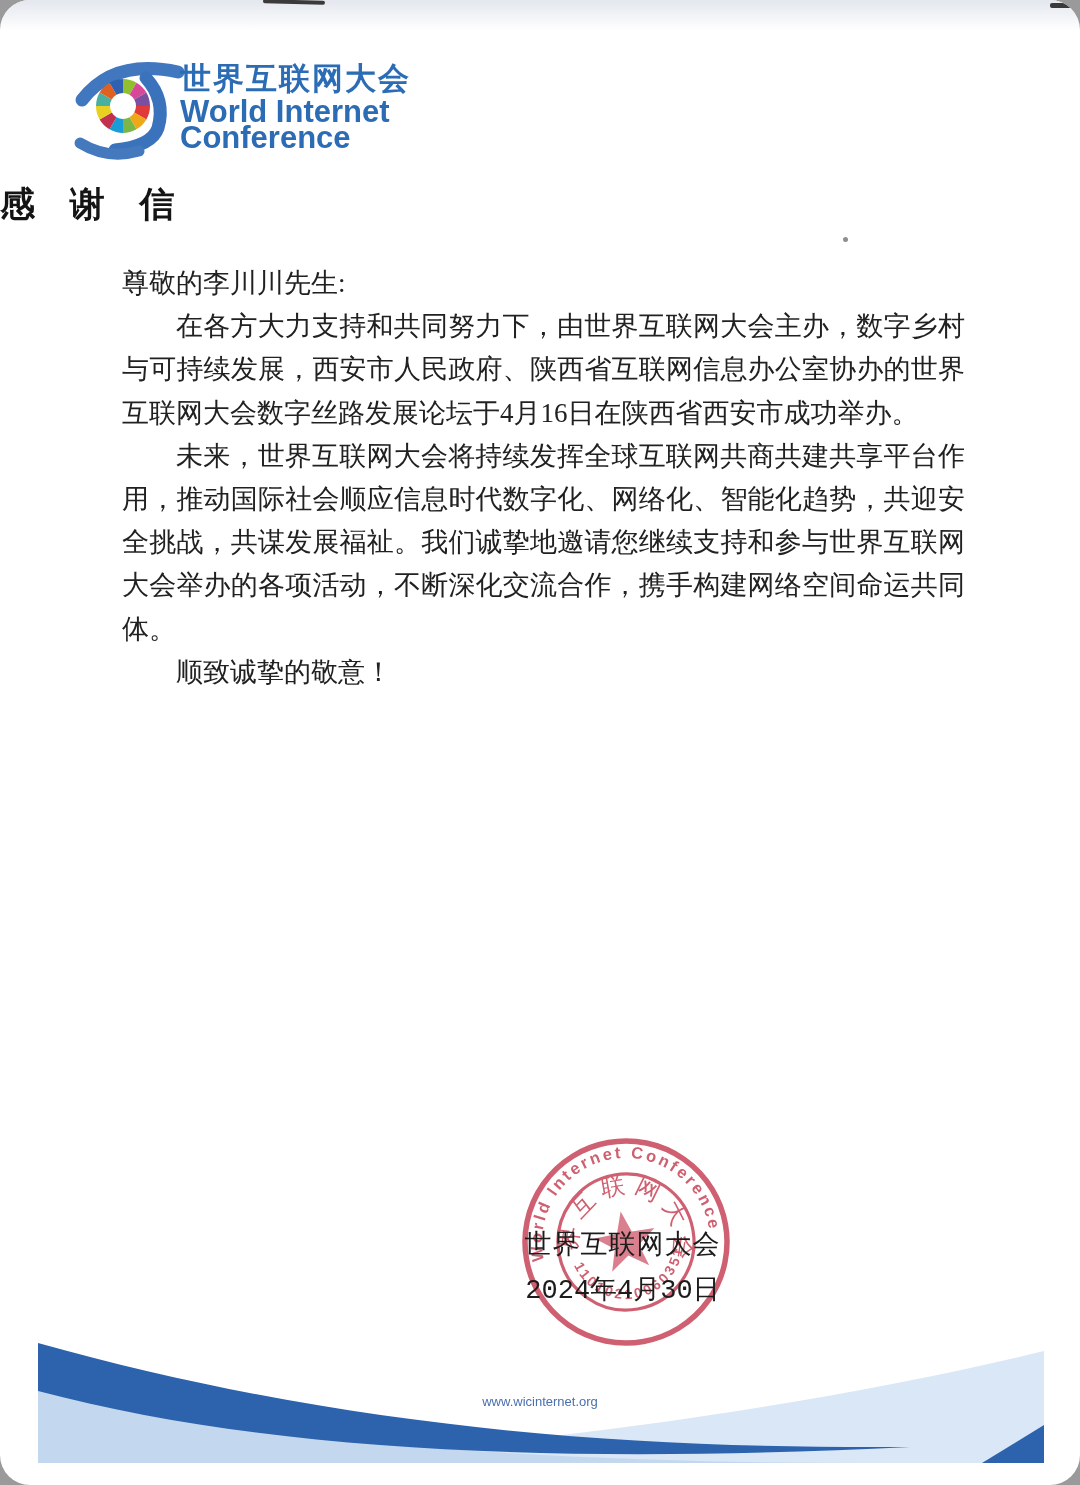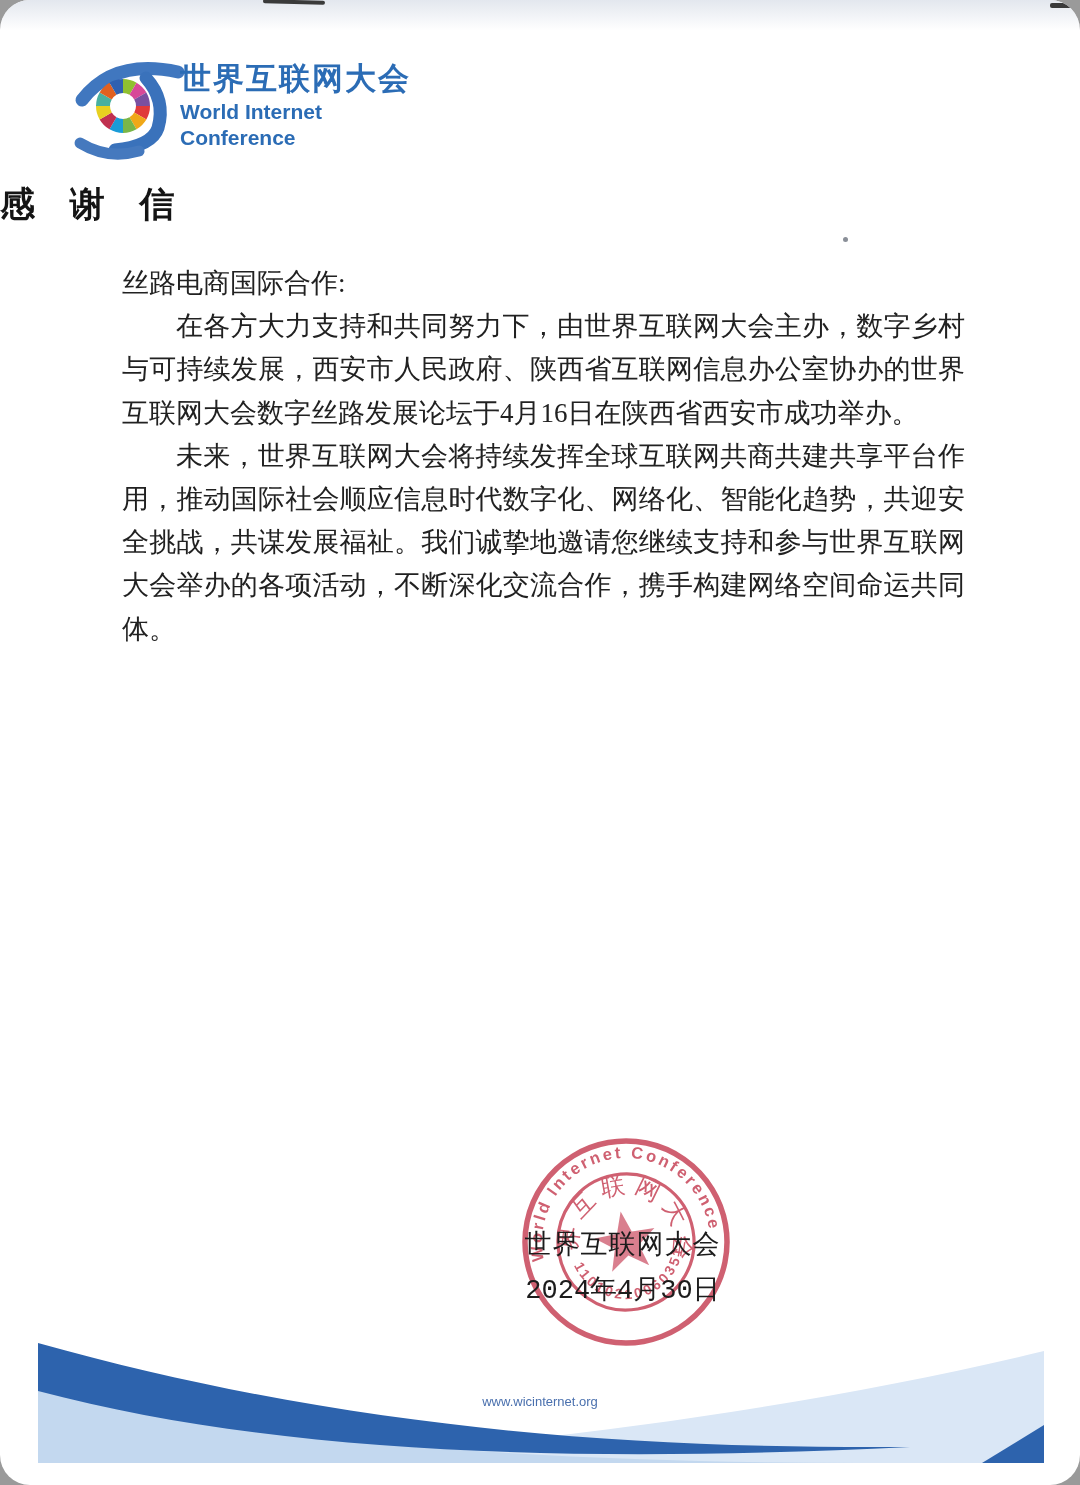--- a/index.html
+++ b/index.html
@@ -19,21 +19,21 @@
   }
   .scan-dash{position:absolute;background:#3a3a3a;border-radius:2px;}
   .dash1{left:263px;top:0;width:62px;height:4px;transform:rotate(1.5deg);}
   .dash2{left:1050px;top:3px;width:27px;height:5px;}
   .speck{position:absolute;left:843px;top:237px;width:5px;height:5px;background:#8a8f98;border-radius:50%;}
 
   
   .logo-svg{position:absolute;left:62px;top:48px;}
   .logo-text{position:absolute;left:180px;top:62px;color:#2b6cb5;font-family:"Liberation Sans","DejaVu Sans",sans-serif;}
   .logo-cn{font-size:31px;font-weight:bold;letter-spacing:2px;line-height:34px;}
-  .logo-en{font-size:21px;font-weight:bold;line-height:26px;margin-top:3px;}
+  .logo-en{font-size:31px;font-weight:bold;line-height:26px;margin-top:3px;}
 
   .title{
     position:absolute;left:0;top:181px;width:1080px;
     text-align:left;font-size:35px;font-weight:bold;color:#141414;
     letter-spacing:13px;
   }
 
   .body-text{
     position:absolute;left:122px;top:262px;width:843px;
     font-size:27px;line-height:43.2px;color:#212121;
@@ -97,23 +97,24 @@
     <div class="logo-cn">世界互联网大会</div>
     <div class="logo-en">
       <div>World Internet</div>
       <div>Conference</div>
     </div>
   </div>
 
   <div class="title">感 谢 信</div>
 
   <div class="body-text">
-    <p class="salutation">丝路电商国际合作:</p>
+    <p class="salutation">尊敬的李川川先生:</p>
     <p>在各方大力支持和共同努力下，由世界互联网大会主办，数字乡村与可持续发展，西安市人民政府、陕西省互联网信息办公室协办的世界互联网大会数字丝路发展论坛于4月16日在陕西省西安市成功举办。</p>
     <p>未来，世界互联网大会将持续发挥全球互联网共商共建共享平台作用，推动国际社会顺应信息时代数字化、网络化、智能化趋势，共迎安全挑战，共谋发展福祉。我们诚挚地邀请您继续支持和参与世界互联网大会举办的各项活动，不断深化交流合作，携手构建网络空间命运共同体。</p>
+    <p>顺致诚挚的敬意！</p>
   </div>
 
   <svg class="seal-svg" width="232" height="232" viewBox="-116 -116 232 232">
     <g transform="rotate(-10)" opacity="0.87">
       <circle r="101" fill="none" stroke="#c8495c" stroke-width="5.5"></circle>
       <circle r="68" fill="none" stroke="#c8495c" stroke-width="3.2"></circle>
       <defs>
         <path id="sealTopArc" d="M -84,0 A 84,84 0 1,1 84,0 A 84,84 0 1,1 -84,0"></path>
         <path id="sealCnArc" d="M -49,0 A 49,49 0 1,1 49,0 A 49,49 0 1,1 -49,0"></path>
         <path id="sealBottomArc" d="M -57,0 A 57,57 0 1,0 57,0"></path>

